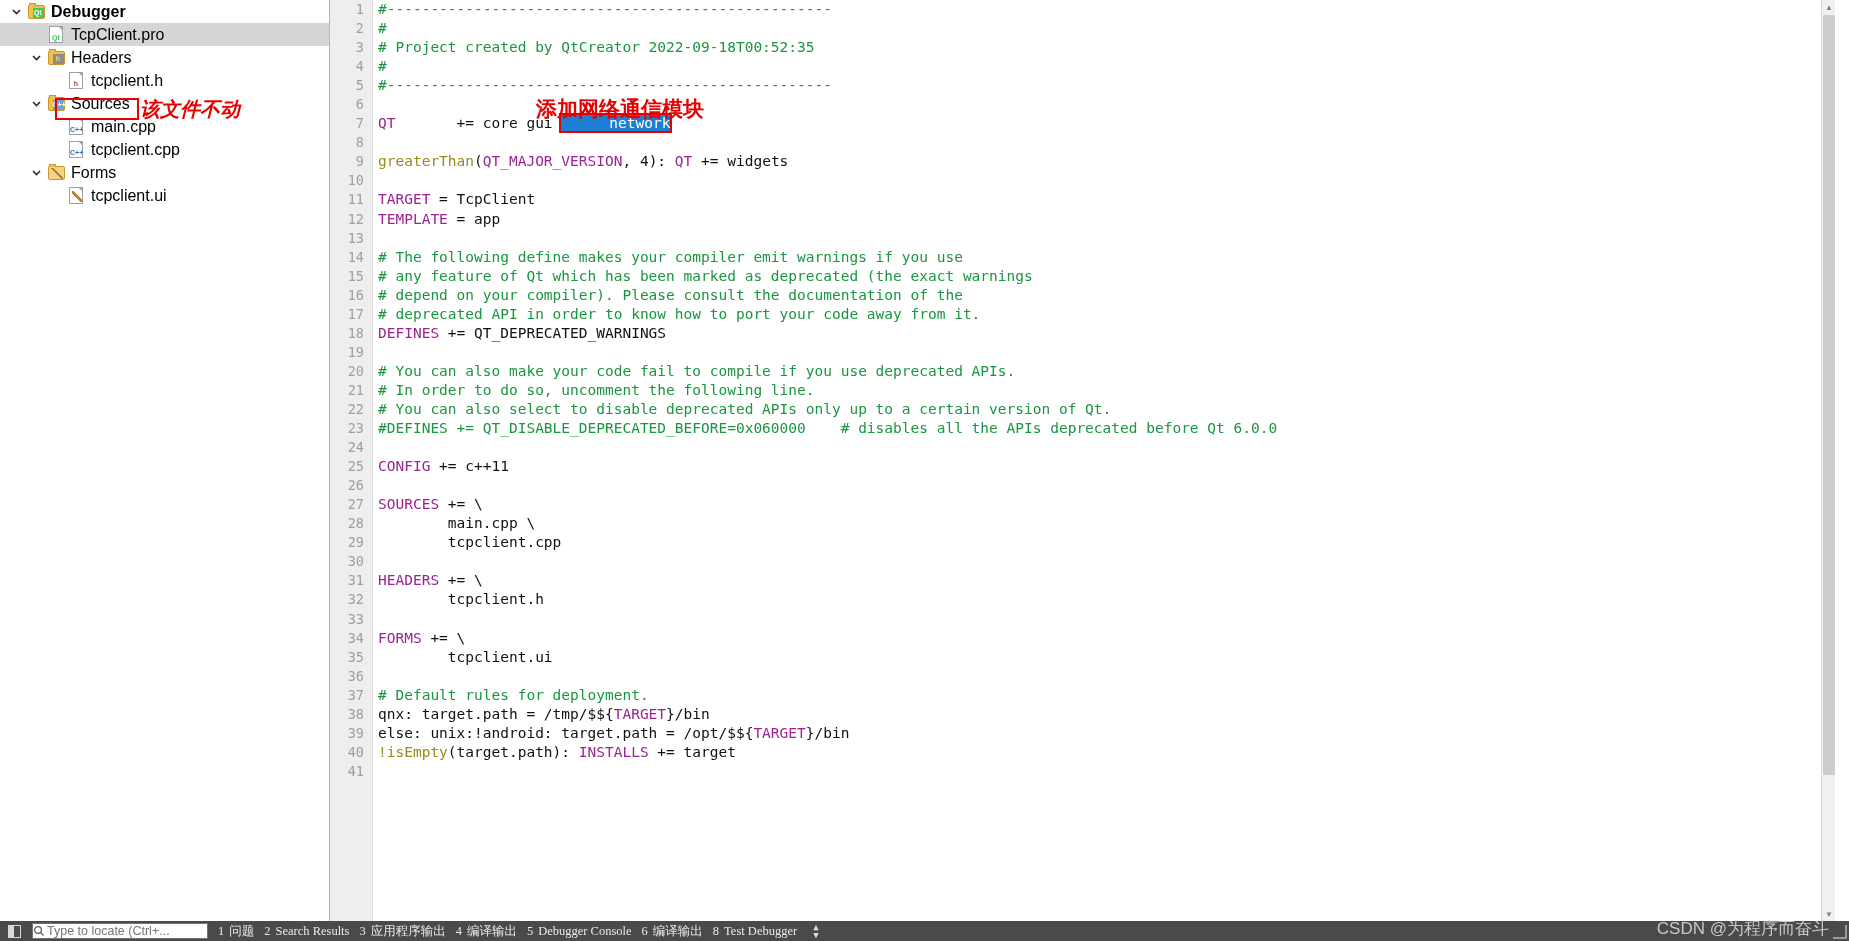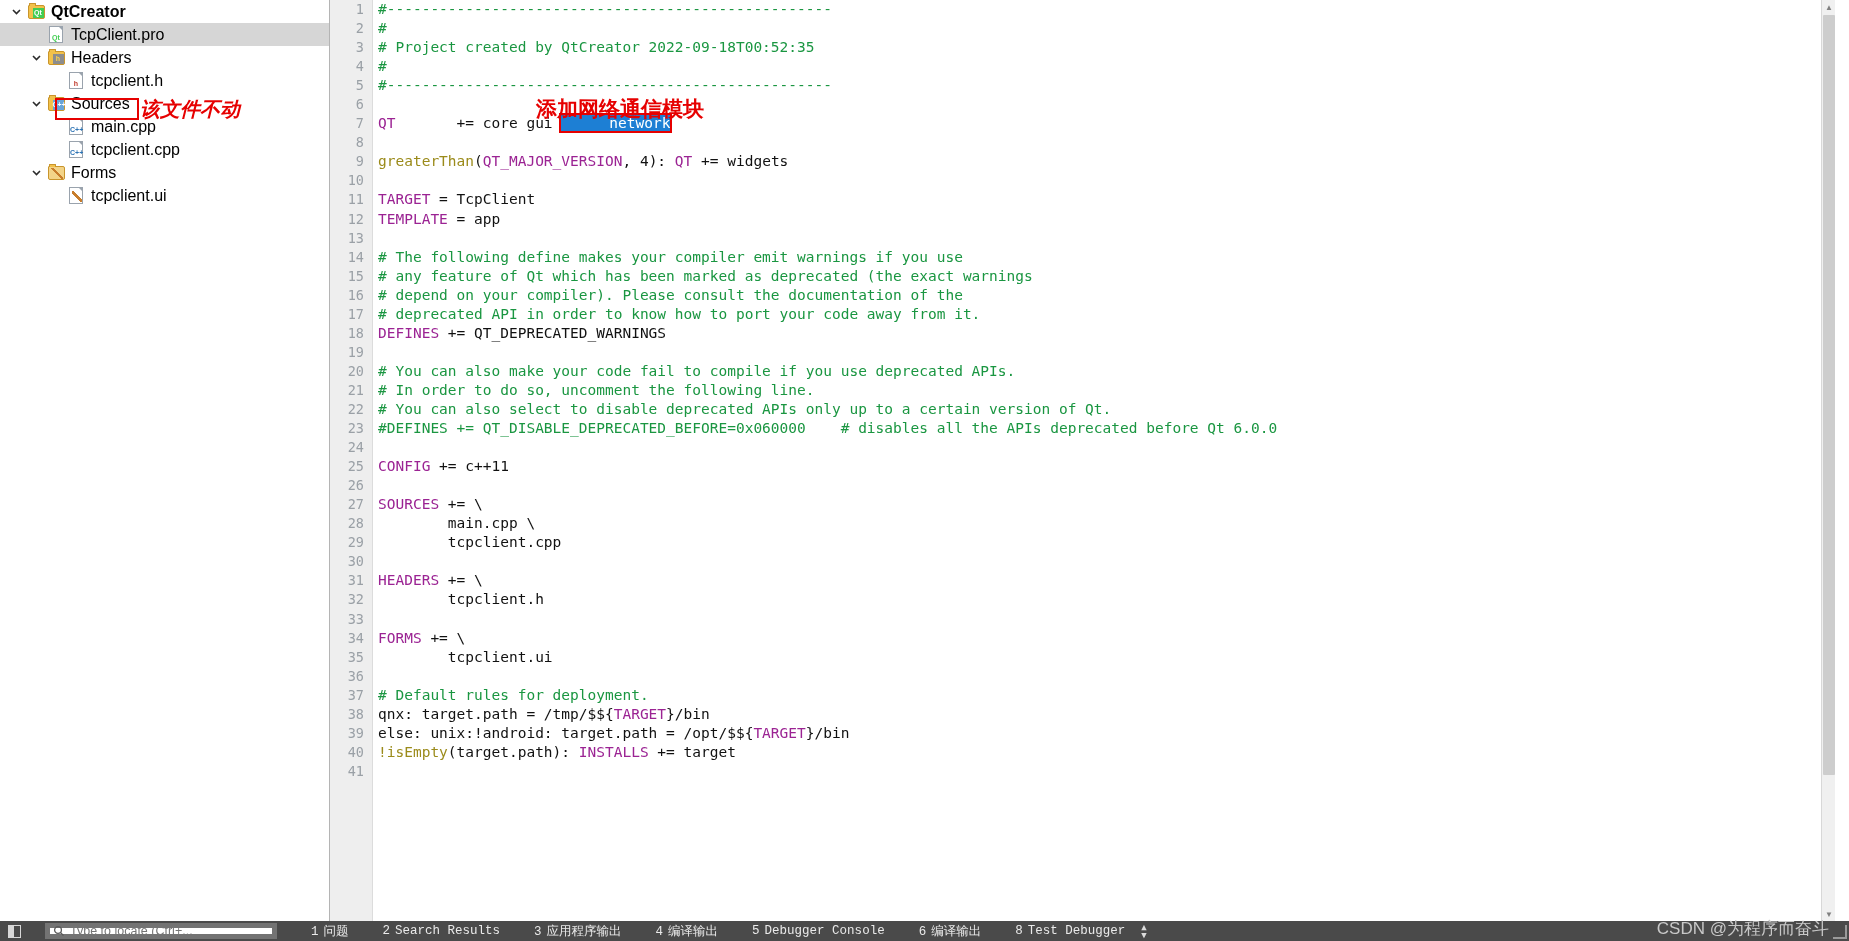--- a/index.html
+++ b/index.html
@@ -261,47 +261,47 @@
   .panelicon {
     width: 13px; height: 13px;
     border: 1.5px solid #d8d8d8;
     box-sizing: border-box;
     display: flex;
   }
   .panelicon i { display:block; width: 5px; background: #d8d8d8; }
 
   #locator {
     position: relative;
-    width: 232px;
+    width: 176px;
     height: 16px;
-    margin-left: 20px;
-    background: #ffffff;
-    border: 5px solid #737373;
+    margin-left: 7px;
+    background: #ffffff;
+    border: 1px solid #737373;
     box-sizing: border-box;
     display: flex;
     align-items: center;
   }
   #locator .mag {
     width: 18px;
     display:flex; align-items:center; justify-content:center;
     color: #5a5a5a;
   }
   #locator input {
     border: none;
     outline: none;
     background: transparent;
     width: 180px;
     font-size: 12.5px;
     color: #8c8c8c;
     font-family: "Liberation Sans", sans-serif;
   }
   .sb-item {
-    margin-left: 34px;
+    margin-left: 10px;
     white-space: nowrap;
-    font-family: Liberation Mono, monospace;
+    font-family: Liberation Serif, serif;
     font-size: 12.5px;
     color: #eaeaea;
   }
   .sb-item .num { margin-right: 5px; }
   #sb-updown {
     margin-left: 16px;
     font-size: 11px;
     line-height: 8px;
     color: #dcdcdc;
     display: flex;
@@ -336,21 +336,21 @@
           <span class="chev" style="margin-left: 6px;">
             <svg width="11" height="11" viewBox="0 0 11 11">
               <polyline points="2,4 5.5,7.5 9,4" fill="none" stroke="#2b2b2b" stroke-width="1.6"></polyline>
             </svg>
           </span>
           <span class="tree-icon">
             <span class="folder">
               <span class="badge qt">Qt</span>
             </span>
           </span>
-          <span class="tree-label">QtCreator</span>
+          <span class="tree-label">Debugger</span>
         </div>
         <div class="tree-row selected">
           <span class="chev" style="margin-left: 26px;"></span>
           <span class="tree-icon">
             <span class="filedoc">
               <span class="tag qt">Qt</span>
             </span>
           </span>
           <span class="tree-label">TcpClient.pro</span>
         </div>

